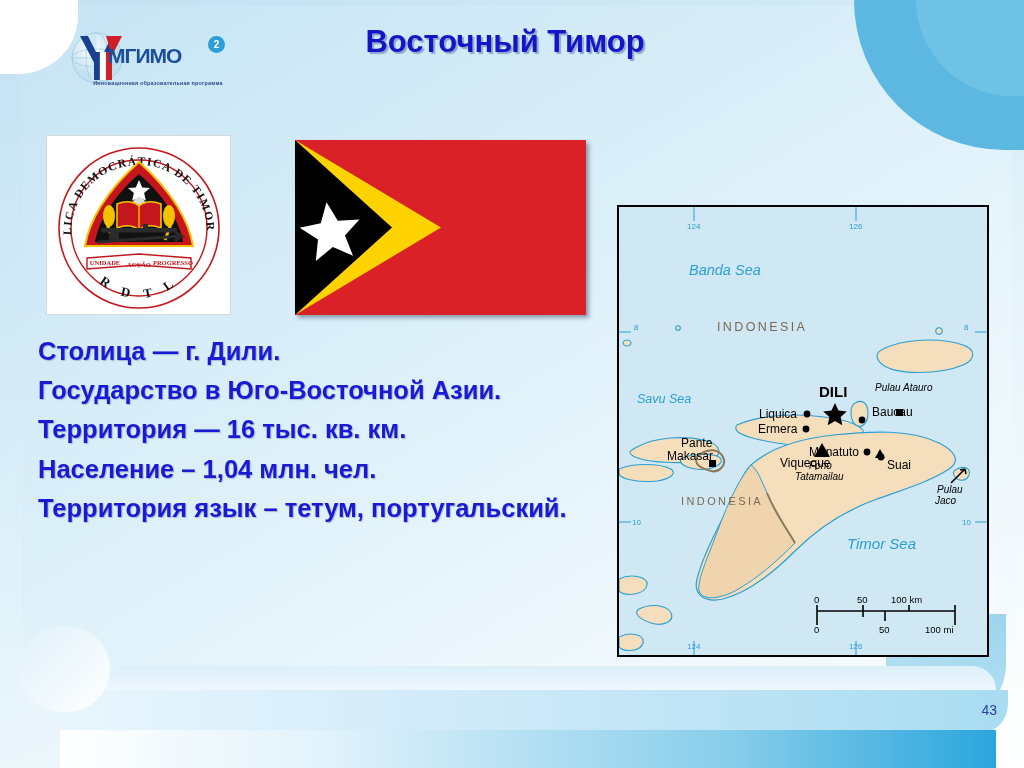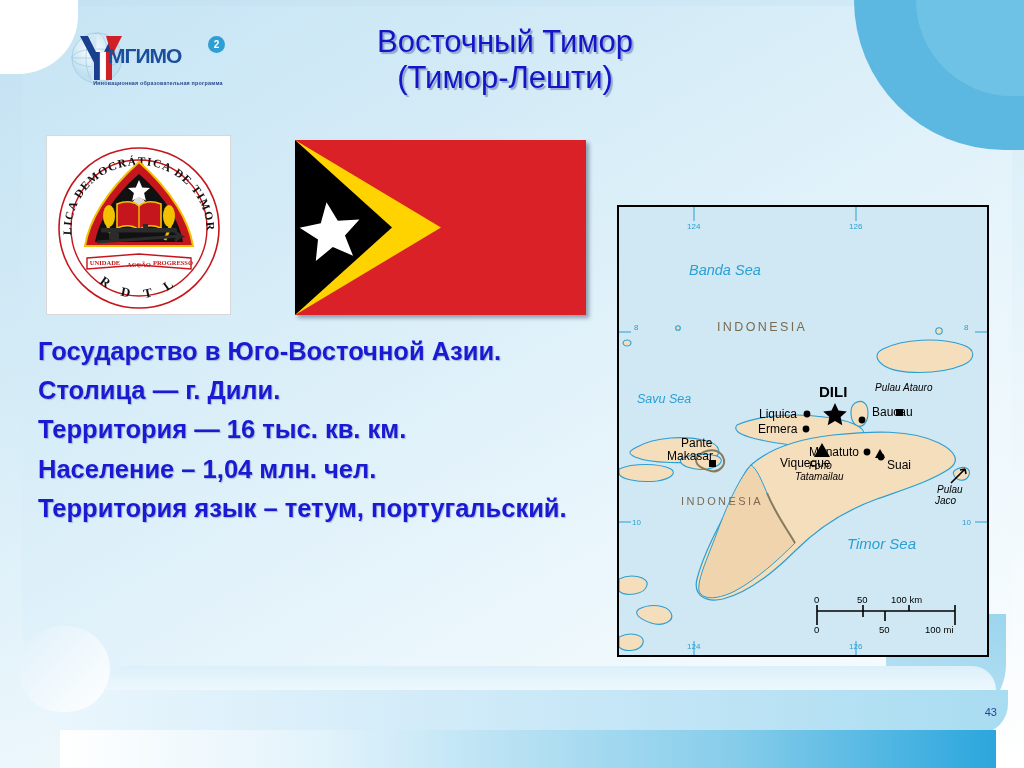--- a/index.html
+++ b/index.html
@@ -74,21 +74,21 @@
   .logo-sup {
     position:absolute; left:148px; top:8px;
     width:17px; height:17px; border-radius:50%;
     background:#2e9fd4; color:#fff; font-size:10px; font-weight:bold;
     text-align:center; line-height:17px;
   }
 
   
   #title {
     position:absolute; left:270px; top:24px; width:470px;
-    text-align:center; font-size:31px; font-weight:normal;
+    text-align:center; font-size:31px; font-weight:bold;
     color:#1515c8; line-height:1.16;
     text-shadow:2px 2px 1px rgba(90,110,170,.55);
   }
 
   
   #emblem {
     position:absolute; left:46px; top:135px; width:185px; height:180px;
     background:#fff; border:1px solid #d8d8d8;
   }
 
@@ -110,21 +110,21 @@
   
   #map {
     position:absolute; left:617px; top:205px; width:372px; height:452px;
     border:2px solid #000; background:#fef9c3; overflow:hidden;
   }
   #map svg { display:block; }
 
   
   #pageno {
     position:absolute; right:27px; bottom:50px;
-    font-size:11px; color:#2b3f9e;
+    font-size:14px; color:#2b3f9e;
   }
 </style>
 </head>
 <body>
 
 <div id="bg">
   <div class="bg-base"></div>
   <div class="panel-main"></div>
   <div class="corner-tr"></div>
   <div class="corner-tr2"></div>
@@ -155,21 +155,20 @@
     <rect x="46" y="24" width="6" height="28" fill="#cf2027"></rect>
     <path d="M46 8 L62 8 L52 28 Z" fill="#cf2027"></path>
   </svg>
   <div class="logo-text">МГИМО</div>
   <div class="logo-sup">2</div>
   <div class="logo-sub">Инновационная образовательная программа</div>
 </div>
 
 <div id="title">
   <div>Восточный Тимор</div>
-  <div>(Тимор-Лешти)</div>
 </div>
 
 <div id="emblem">
   <svg width="183" height="178" viewBox="0 0 183 178">
     <defs>
       <path id="arcTop" d="M 24 97 A 68 68 0 0 1 160 97" fill="none"></path>
       <path id="arcBot" d="M 34 104 A 58 58 0 0 0 150 104" fill="none"></path>
     </defs>
     <circle cx="92" cy="92" r="80" fill="#ffffff" stroke="#c4161c" stroke-width="1.6"></circle>
     <circle cx="92" cy="92" r="68" fill="#ffffff" stroke="#c4161c" stroke-width="1.4"></circle>
@@ -211,22 +210,22 @@
 <div id="flag">
   <svg width="291" height="175" viewBox="0 0 291 175">
     <rect x="0" y="0" width="291" height="175" fill="#da2128"></rect>
     <path d="M0 0 L146 87.5 L0 175 Z" fill="#ffd300"></path>
     <path d="M0 0 L97 87.5 L0 175 Z" fill="#000000"></path>
     <path d="M35 62 l8.6 20 21.6 1.6 -16.6 14 5.2 21.1 -18.8-11.4 -18.8 11.4 5.2-21.1 -16.6-14 21.6-1.6 z" fill="#ffffff" transform="translate(0,0) rotate(-8 35 87)"></path>
   </svg>
 </div>
 
 <div id="facts">
+  <p>Столица — г. Дили.</p>
   <p>Государство в Юго-Восточной Азии.</p>
-  <p>Столица — г. Дили.</p>
   <p>Территория — 16 тыс. кв. км.</p>
   <p>Население – 1,04 млн. чел.</p>
   <p>Территория язык – тетум, португальский.</p>
 </div>
 
 <div id="map">
   <svg width="368" height="448" viewBox="0 0 368 448">
     <rect x="0" y="0" width="368" height="448" fill="#cfe8f3"></rect>
 
     <g stroke="#2b9fd4" stroke-width="1">

